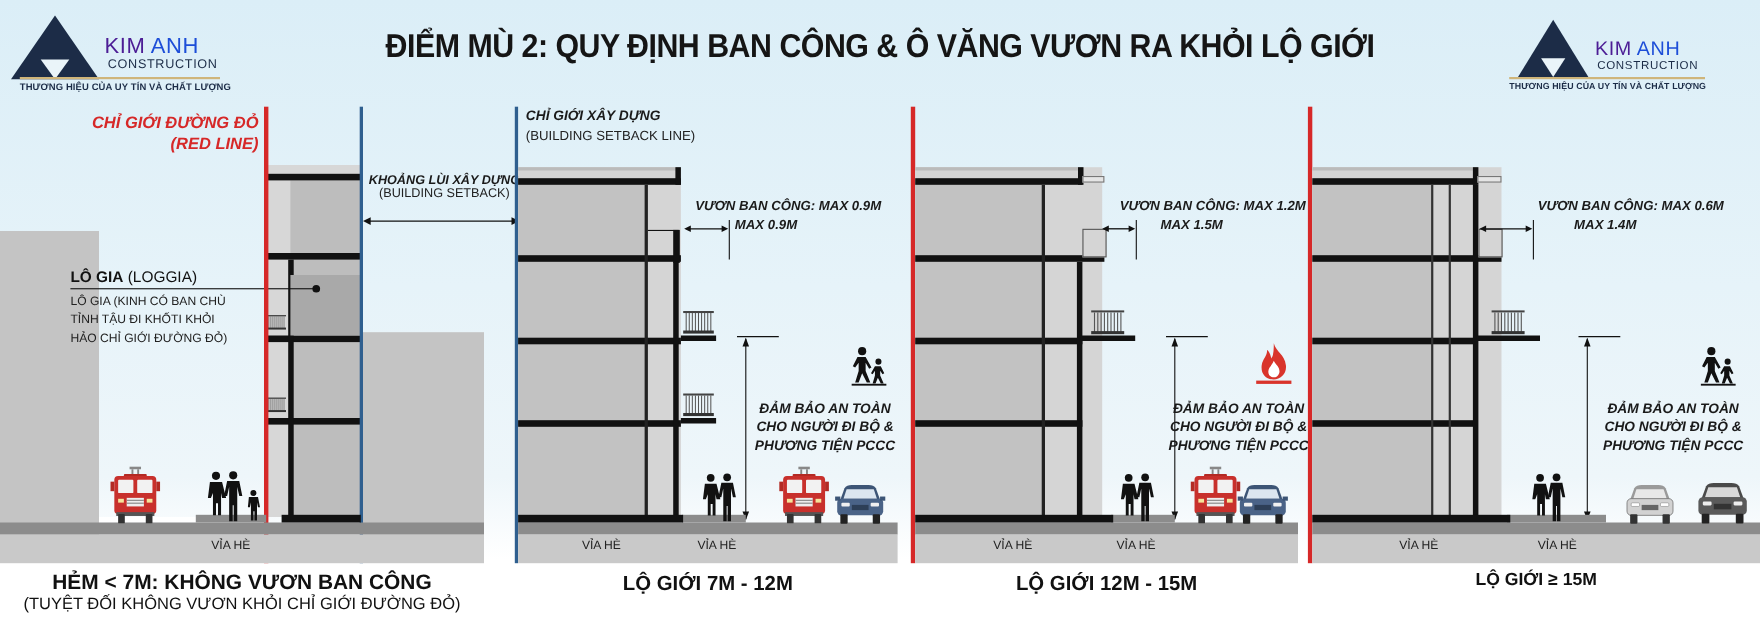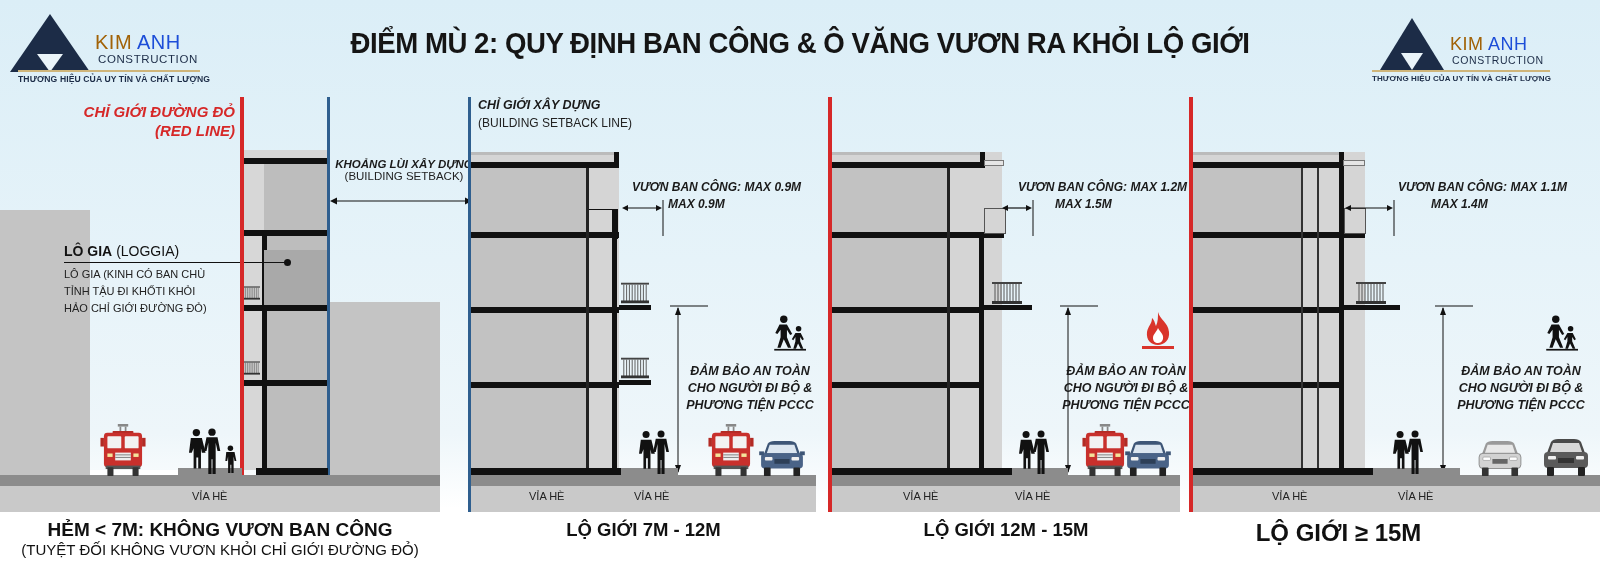--- a/index.html
+++ b/index.html
@@ -5,21 +5,21 @@
   html, body { margin:0; padding:0; }
   body {
     width:1600px; height:578px; overflow:hidden; position:relative;
     background: linear-gradient(180deg, #dbeef7 0%, #e6f3f9 45%, #eef6fa 75%, #ffffff 88%);
     font-family: "Liberation Sans", "DejaVu Sans", sans-serif;
   }
   .abs { position:absolute; }
   .logo { position:absolute; top:10px; width:200px; height:75px; }
   .logo svg { position:absolute; left:0; top:0; }
   .logo .kim { position:absolute; left:95px; top:22px; font-size:20px; letter-spacing:0.5px; line-height:20px; }
-  .logo .kim .k { color:#a16207; }
+  .logo .kim .k { color:#4c1d95; }
   .logo .kim .a { color:#1d4ed8; }
   .logo .cons { position:absolute; left:98px; top:43px; font-size:11.5px; color:#1c2c47; letter-spacing:0.6px; }
   .logo .rule { position:absolute; left:18px; top:60px; width:182px; height:2px; background:#cfb57a; }
   .logo .slogan { position:absolute; left:18px; top:64px; font-size:8.6px; font-weight:bold; color:#1c2c47; white-space:nowrap; letter-spacing:0.1px; }
   .title { position:absolute; left:0; width:1600px; top:26px; text-align:center; font-size:30px; font-weight:bold; color:#151515; letter-spacing:-0.5px; font-family: "Liberation Sans Narrow","Liberation Sans", sans-serif; transform:scaleX(0.92); transform-origin:center; }
   .txt-b { font-weight:bold; color:#1a1a1a;font-style:italic; }
   .lbl { font-size:12px; color:#1a1a1a; white-space:nowrap; }
   .caption { position:absolute; text-align:center; font-weight:bold; color:#111; white-space:nowrap; }
   .ground { position:absolute; top:486px; height:26px; background:#c9c9c9; }
   .road { position:absolute; top:475px; height:11px; background:#8c8c8c; }
@@ -387,21 +387,21 @@
       <use href="#railing" width="54" height="22"></use>
     </svg>
   <div class="abs" style="left:1342px;top:305px;width:58px;height:5px;background:#111;"></div>
 
   <svg class="abs" style="left:1345px;top:200px" width="50" height="36">
     <line x1="2" y1="8" x2="46" y2="8" stroke="#111" stroke-width="1.2"></line>
     <polygon points="0,8 6,5 6,11" fill="#111"></polygon>
       <polygon points="48,8 42,5 42,11" fill="#111"></polygon>
     <line x1="49" y1="0" x2="49" y2="36" stroke="#111" stroke-width="1"></line>
   </svg>
-  <div class="abs lbl txt-b" style="left:1398px;top:180px;">VƯƠN BAN CÔNG: MAX 1.1M</div>
+  <div class="abs lbl txt-b" style="left:1398px;top:180px;">VƯƠN BAN CÔNG: MAX 0.6M</div>
   <div class="abs lbl txt-b" style="left:1431px;top:197px;text-align:right;">MAX 1.4M</div>
 
   <svg class="abs" style="left:1433px;top:304px" width="42" height="170">
     <line x1="2" y1="2" x2="40" y2="2" stroke="#111" stroke-width="1.2"></line>
     <line x1="10" y1="4" x2="10" y2="168" stroke="#111" stroke-width="1"></line>
     <polygon points="10,3 7,11 13,11" fill="#111"></polygon>
       <polygon points="10,169 7,161 13,161" fill="#111"></polygon>
   </svg>
 
   <svg class="abs" style="left:1542px;top:315px" width="36" height="36">
@@ -423,14 +423,14 @@
   <svg class="abs" style="left:1390px;top:430px" width="36" height="44">
       <use href="#couple" width="36" height="44"></use>
     </svg>
   <svg class="abs" style="left:1476px;top:440px" width="48" height="38">
       <use href="#car-white" width="48" height="38"></use>
     </svg>
   <svg class="abs" style="left:1542px;top:438px" width="48" height="40">
       <use href="#car-grey" width="48" height="40"></use>
     </svg>
 
-  <div class="caption" style="left:1135px;width:407px;top:519px;font-size:24px;">LỘ GIỚI ≥ 15M</div>
+  <div class="caption" style="left:1193px;width:407px;top:519px;font-size:16px;">LỘ GIỚI ≥ 15M</div>
 </div>
 
 </body></html>

